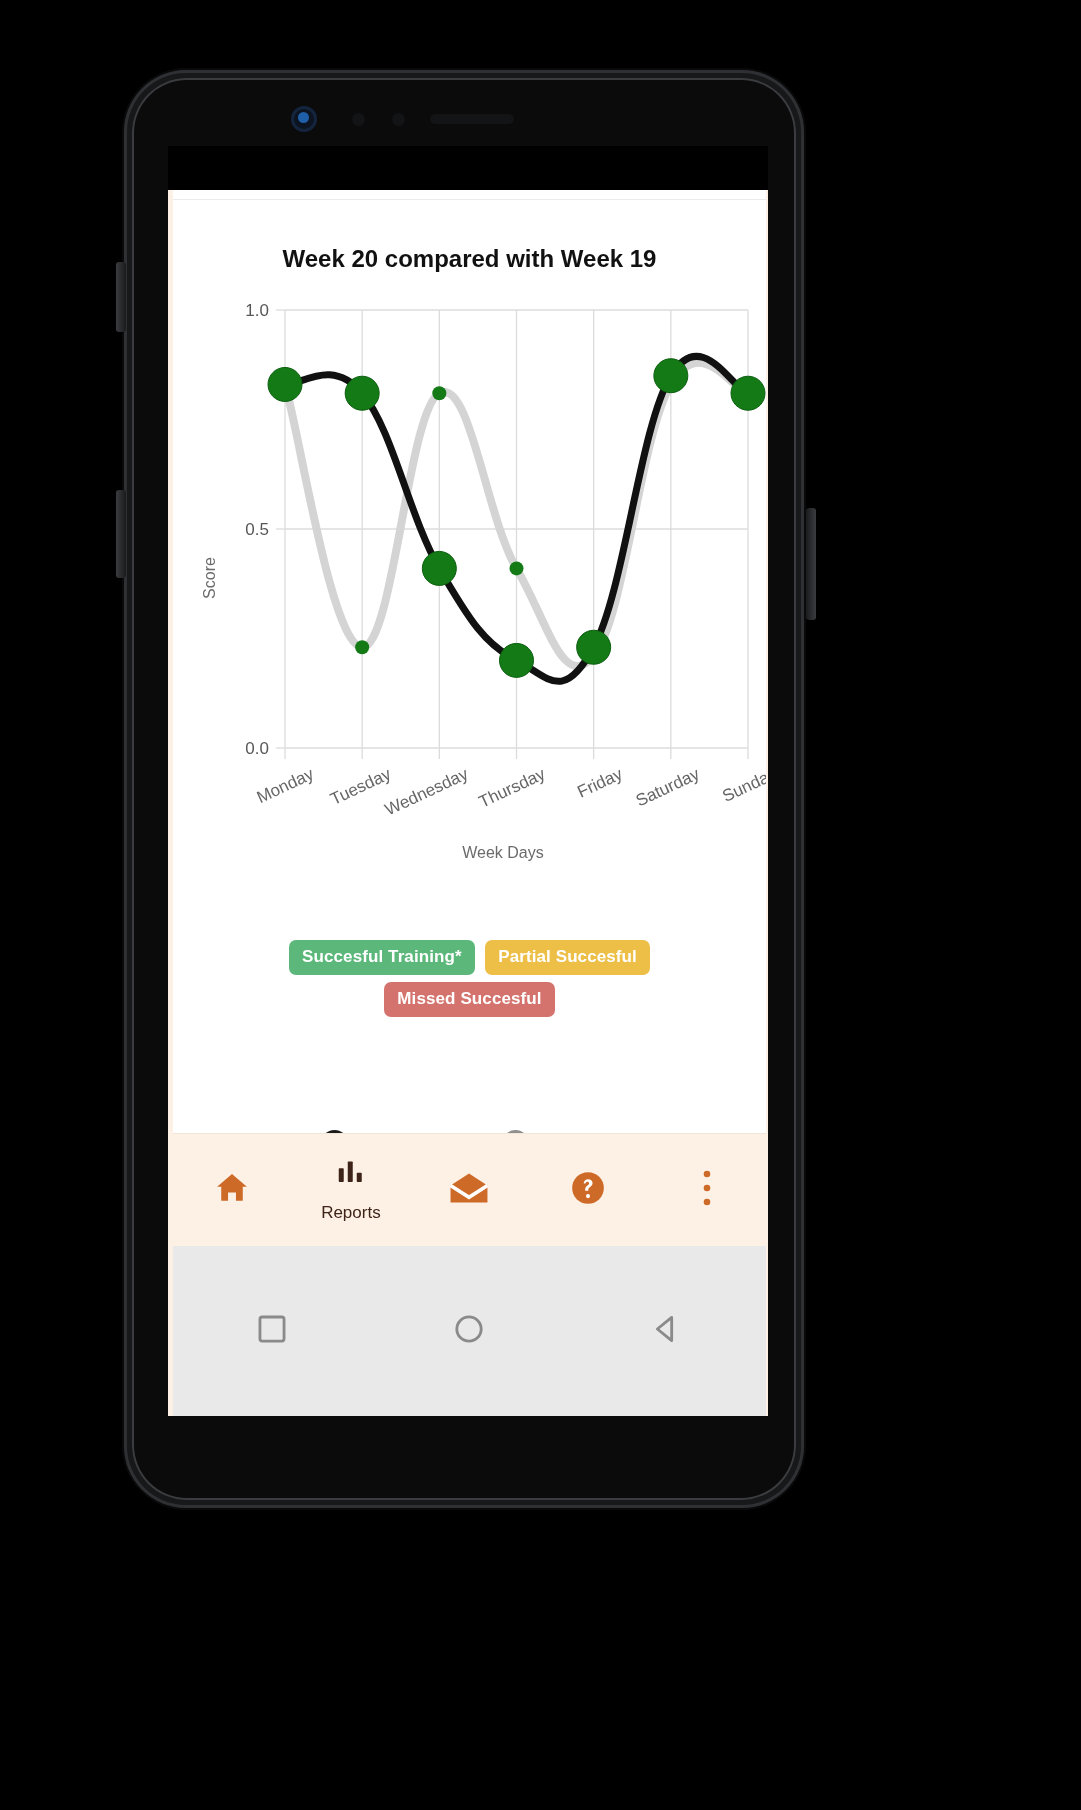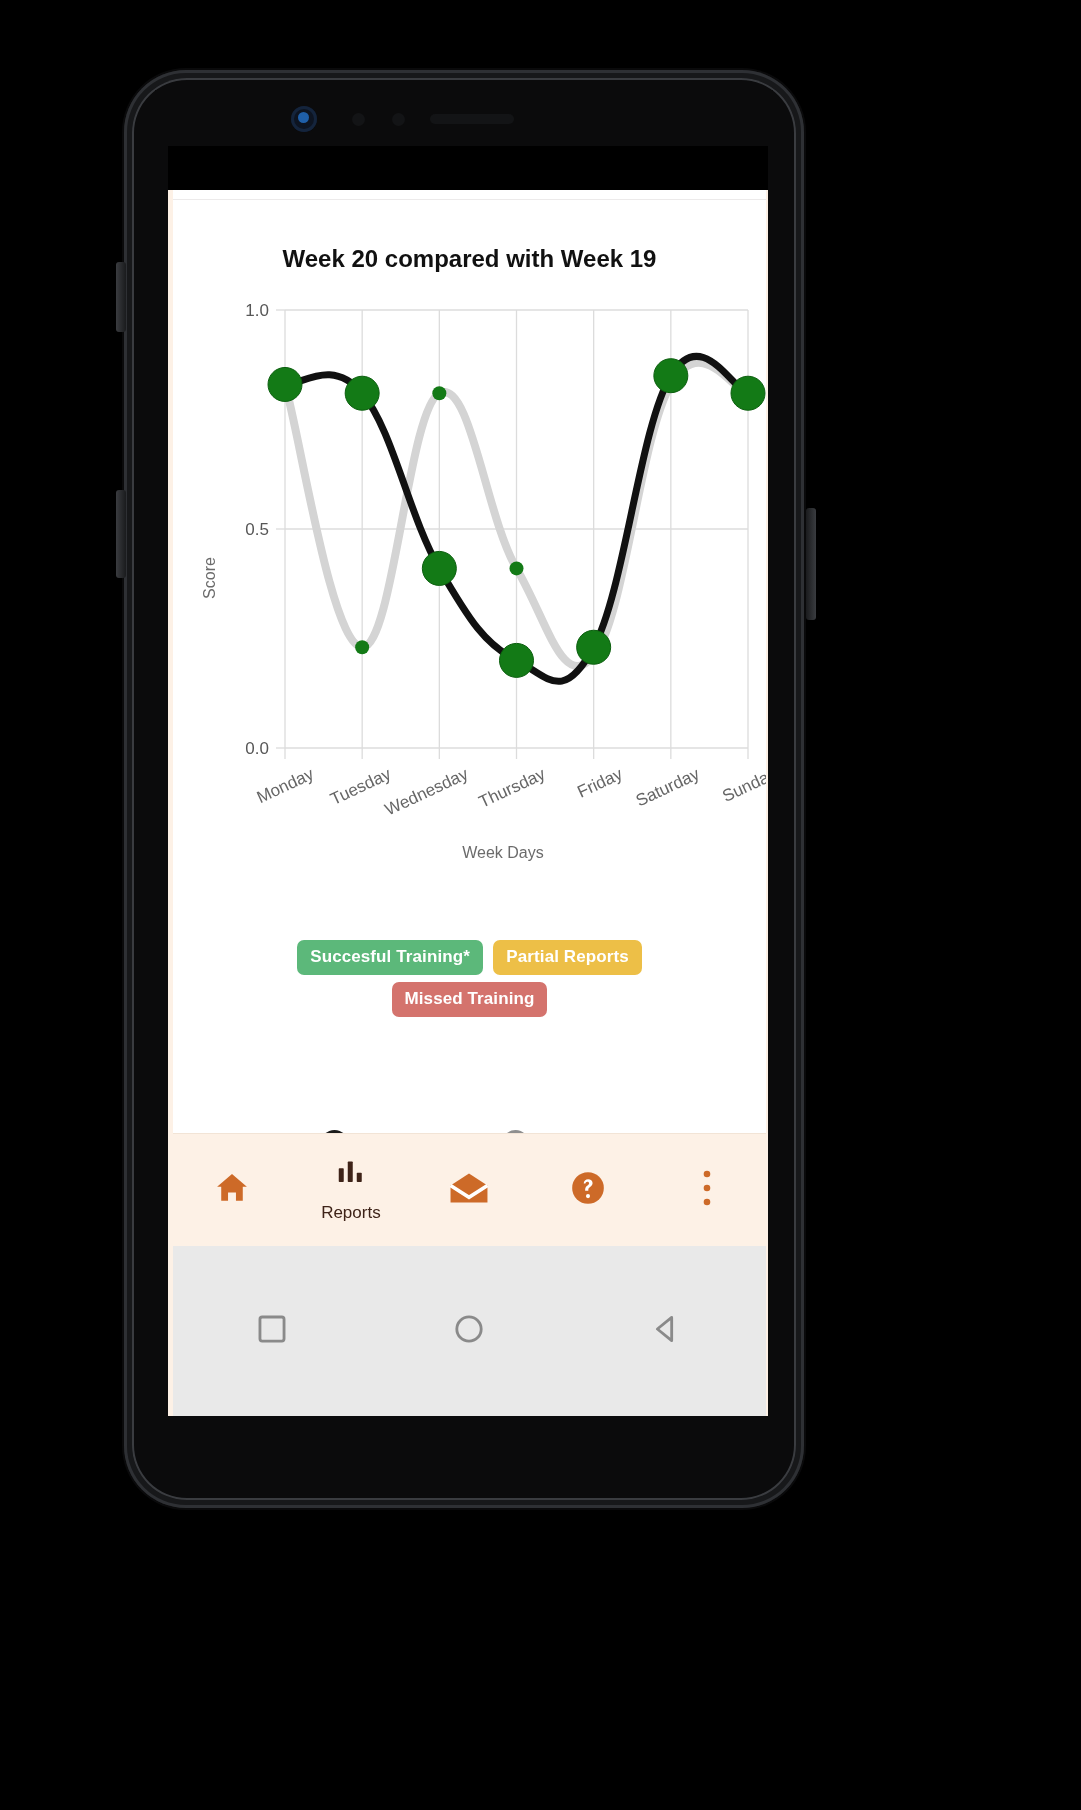--- a/index.html
+++ b/index.html
@@ -167,23 +167,23 @@
           <text class="daylab" text-anchor="end" transform="translate(450.66666666666663,500) rotate(-25)">Friday</text>
           <text class="daylab" text-anchor="end" transform="translate(527.8333333333334,500) rotate(-25)">Saturday</text>
           <text class="daylab" text-anchor="end" transform="translate(605,500) rotate(-25)">Sunday</text>
         </g>
 
       <text class="axis-title" id="x-axis-title" x="330" y="580" text-anchor="middle">Week Days</text>
     </svg>
 
     <div id="legend-badges">
       <span class="badge" style="background-color: rgb(92, 184, 122);">Succesful Training*</span>
-      <span class="badge" style="background-color: rgb(237, 191, 71);">Partial Reports</span>
+      <span class="badge" style="background-color: rgb(237, 191, 71);">Partial Succesful</span>
       <br>
-      <span class="badge" style="background-color: rgb(212, 115, 109);">Missed Training</span>
+      <span class="badge" style="background-color: rgb(212, 115, 109);">Missed Succesful</span>
     </div>
 
 
     <div id="week-toggles">
       <div class="week-toggle">
         <span class="chk" style="background-color: rgb(27, 27, 27);">
           <svg width="17" height="17" viewBox="0 0 24 24">
             <path d="M5 12.5l4.5 4.5L19 7.5" fill="none" stroke="#fff" stroke-width="3.4" stroke-linecap="round" stroke-linejoin="round"></path>
           </svg>
         </span>

